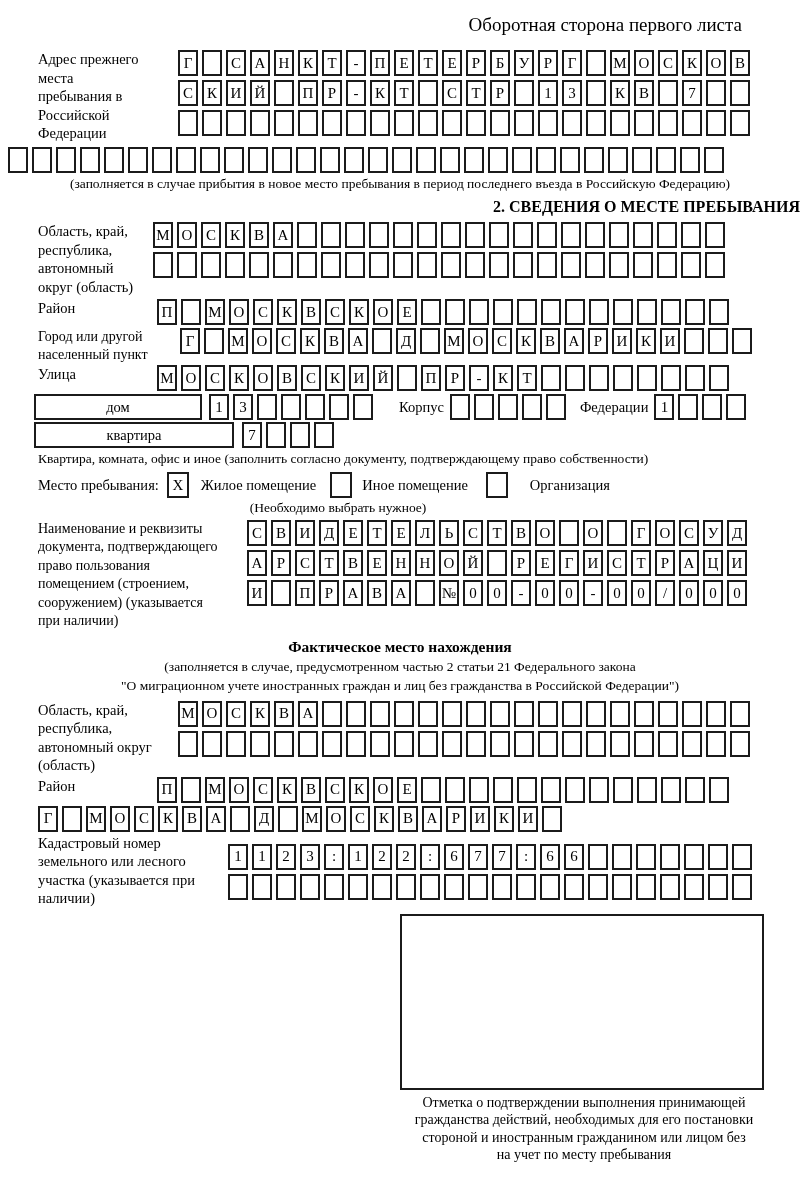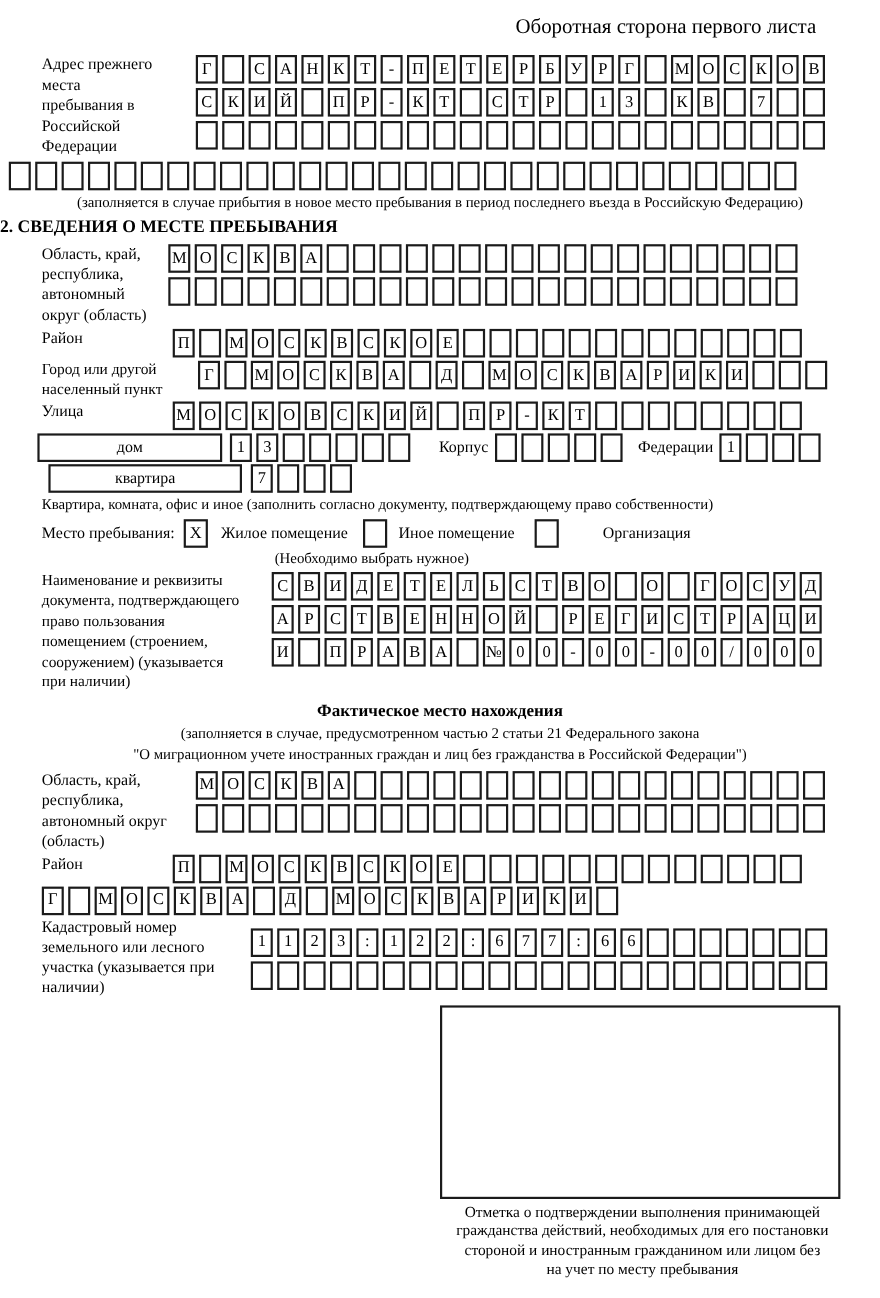--- a/index.html
+++ b/index.html
@@ -16,37 +16,37 @@
 
   .flexrow{display:flex;align-items:flex-start;}
   .lbl{font-size:14.5px;line-height:1.28;box-sizing:border-box;}
 
   .addr-block{margin:14px 0 0 38px;}
   .addr-block .lbl{width:140px;padding-right:30px;}
   .fullrow{margin:4px 0 0 8px;}
 
   .note{font-size:13.5px;line-height:1.3;}
   .note-center{text-align:center;margin-top:2px;}
-  .sec-title{text-align:left;font-weight:bold;font-size:16px;margin:6px 0 6px 0;}
+  .sec-title{text-align:right;font-weight:bold;font-size:16px;margin:6px 0 6px 0;}
 
   .frow{display:flex;align-items:flex-start;margin-left:38px;}
   .w115{width:115px;padding-right:8px;}
   .w119{width:119px;padding-right:8px;}
   .w142{width:142px;font-size:14px;line-height:1.25;}
   .w140{width:140px;padding-right:12px;}
   .w190{width:190px;padding-right:20px;}
   .w209{width:209px;padding-right:24px;font-size:14px;line-height:1.32;}
 
   .mb3{margin-bottom:3px;} .mb2{margin-bottom:2px;}
   .mt2{margin-top:2px;} .mt4{margin-top:4px;} .mt5{margin-top:5px;}
 
   .widebox{height:26px;box-sizing:border-box;border:2px solid #1b1b1b;display:flex;
            align-items:center;justify-content:center;font-size:14.5px;flex:0 0 auto;}
   .dombox{width:168px;margin-right:7px;}
-  .kvbox{width:176px;margin-right:8px;margin-left:10px;}
+  .kvbox{width:200px;margin-right:8px;}
   .house-row{margin-left:34px;}
   .inline-lbl{font-size:14.5px;line-height:26px;flex:0 0 auto;}
   .korpus{margin:0 6px 0 26px;}
   .stroenie{margin:0 6px 0 14px;}
   .note-ml{margin-left:38px;}
 
   .stay-row{display:flex;align-items:center;margin-left:38px;}
   .cbox{width:22px;height:26px;box-sizing:border-box;border:2px solid #1b1b1b;flex:0 0 auto;
         display:flex;align-items:center;justify-content:center;font-size:15px;}
   .opt{font-size:14.5px;}
@@ -374,21 +374,21 @@
   </div>
   <div class="note note-ml mt2">Квартира, комната, офис и иное (заполнить согласно документу, подтверждающему право собственности)</div>
 
   <div class="stay-row mt4">
     <span class="lbl" style="margin-right:8px">Место пребывания:</span>
     <span class="cbox">X</span>
     <span class="opt" style="margin:0 14px 0 12px">Жилое помещение</span>
     <span class="cbox"></span>
     <span class="opt" style="margin:0 18px 0 10px">Иное помещение</span>
     <span class="cbox"></span>
-    <span class="opt" style="margin-left:40px">Организация</span>
+    <span class="opt" style="margin-left:22px">Организация</span>
   </div>
   <div class="stay-note">(Необходимо выбрать нужное)</div>
 
   <div class="frow mt4">
     <div class="lbl w209">Наименование и реквизиты документа, подтверждающего право пользования помещением (строением, сооружением) (указывается при наличии)</div>
     <div class="rows">
       <div class="cellrow">
           <span class="cell">С</span>
           <span class="cell">В</span>
           <span class="cell">И</span>

